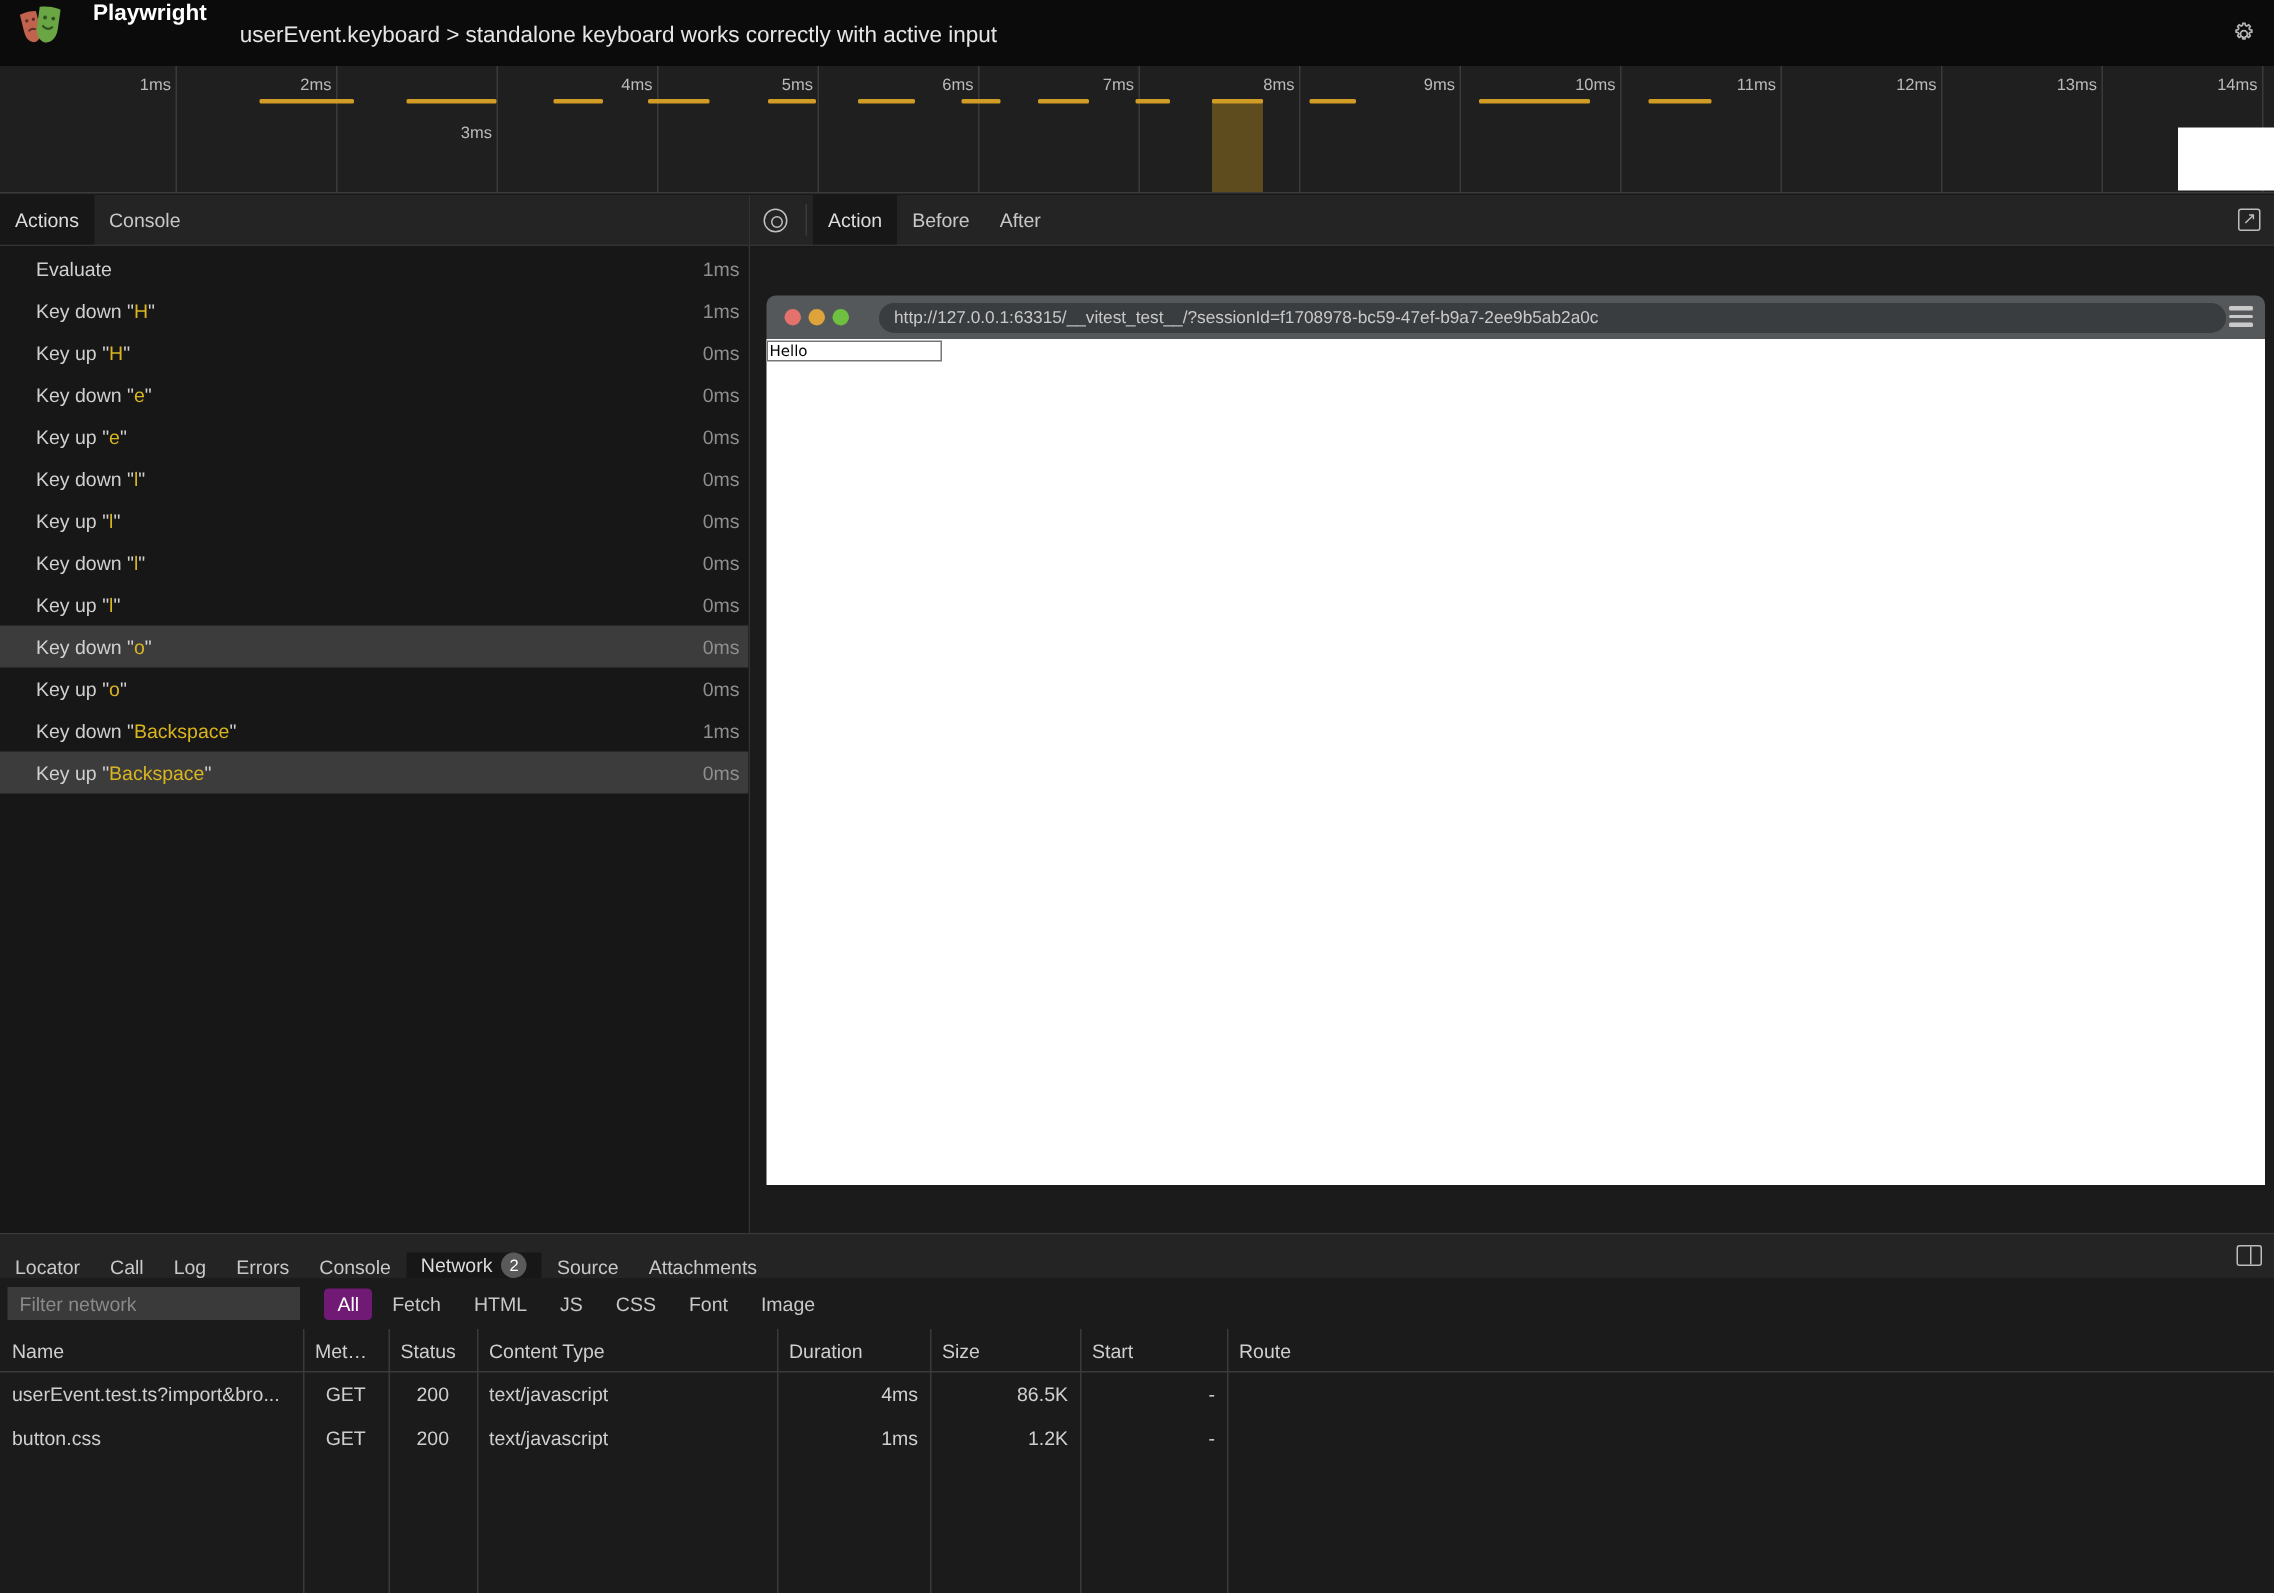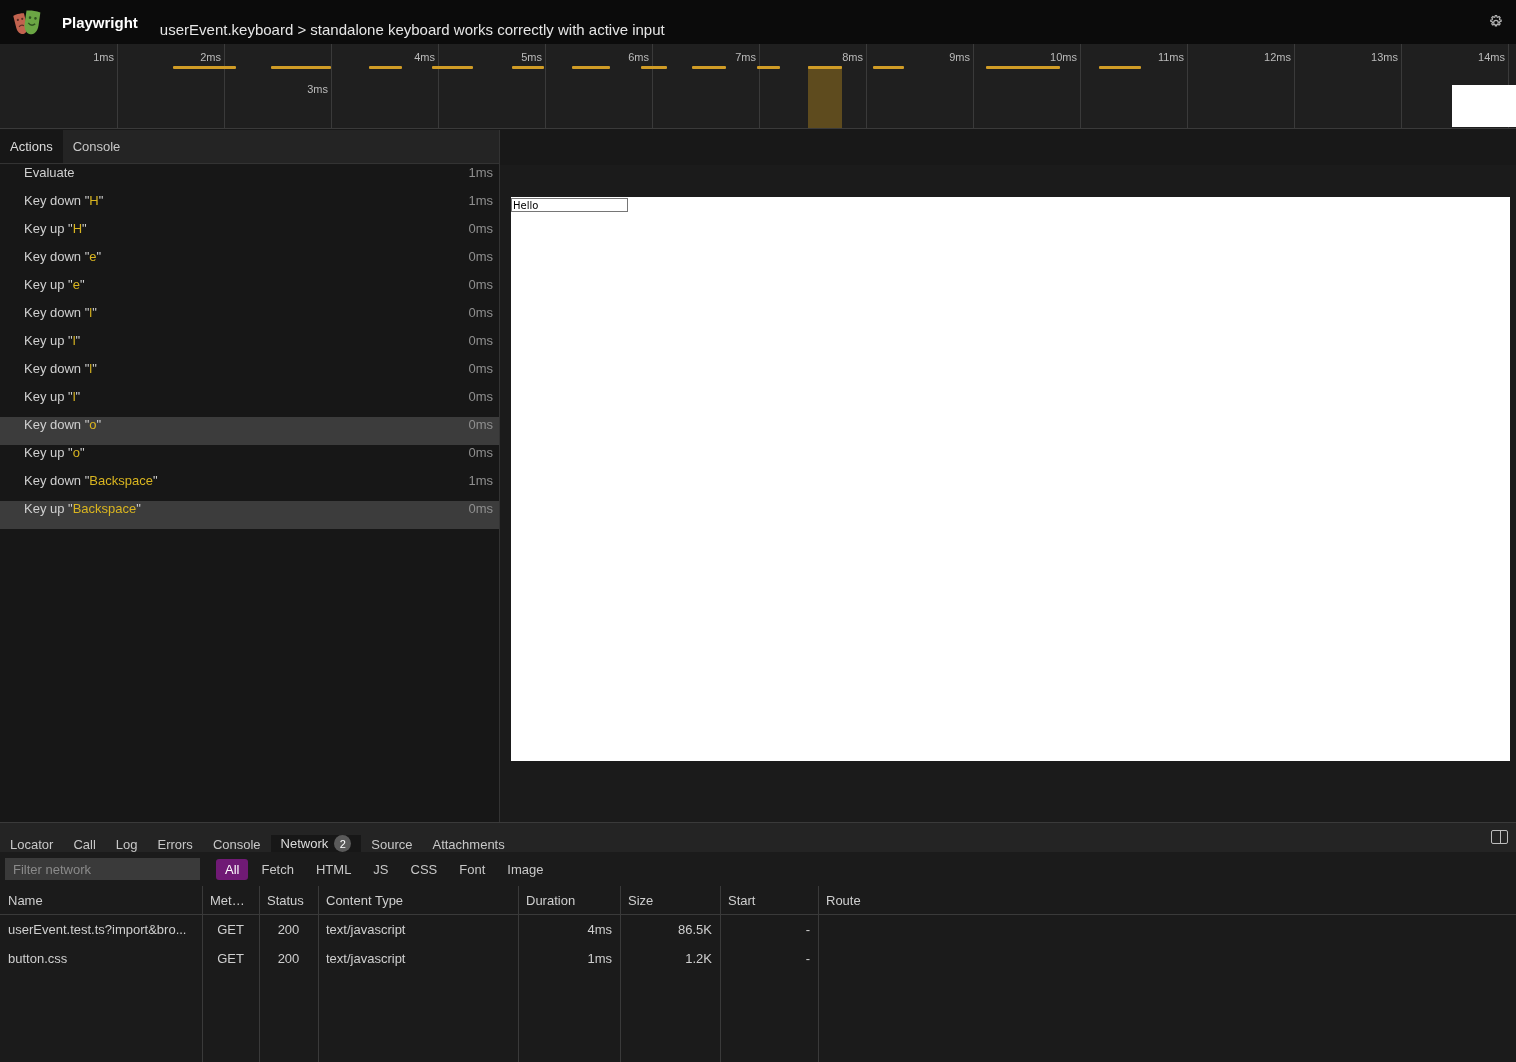--- a/index.html
+++ b/index.html
@@ -1,21 +1,21 @@
 <!DOCTYPE html>
 <html><head>
 <meta charset="utf-8">
 <style>
   * { margin:0; padding:0; box-sizing:border-box; }
   html,body { background:#000; }
   body { font-family:"Liberation Sans", sans-serif; }
   #app { position:relative; width:1516px; height:1062px; background:#181818; overflow:hidden; }
 
   
-  .topbar { position:absolute; left:0; top:0; width:1516px; height:44px; background:#0b0b0b; display:flex; align-items:center; }
+  .topbar { position:absolute; left:0; top:0; width:1516px; height:44px; background:#0b0b0b; display:flex; }
   .logo { width:34px; height:32px; margin-left:12px; flex:0 0 auto; }
   .app-name { color:#ffffff; font-size:15px; font-weight:bold; margin-left:16px; }
   .test-title { color:#e6e6e6; font-size:15px; margin-left:22px;margin-top:15px; }
   .gear { position:absolute; right:11px; top:13px; width:18px; height:18px; color:#b5b5b5; }
 
   
   .timeline { position:absolute; left:0; top:44px; width:1516px; height:85px; background:#1f1f1f; border-bottom:1px solid #3a3a3a; overflow:hidden; }
   .tl-grid { position:absolute; top:0; width:1px; height:85px; background:#3a3a3a; }
   .tl-label { position:absolute; top:7px; height:14px; color:#bbbbbb; font-size:11px; text-align:right; }
   .tl-dash { position:absolute; top:22px; height:3px; background:#d09c26; border-radius:1px; }
@@ -27,21 +27,21 @@
   .vdivider { position:absolute; left:499px; top:0; width:1px; height:692px; background:#333333; }
   .toolbar { position:absolute; top:0; height:34px; background:#242424; border-bottom:1px solid #333333; display:flex; align-items:stretch; }
   .toolbar.left-tb { left:0; width:499px; }
   .toolbar.right-tb { left:500px; width:1016px; }
   .tab { display:flex; align-items:center; padding:0 10px; color:#c8c8c8; font-size:13px; cursor:default; white-space:nowrap; }
   .tab.active { background:#171717; color:#dcdcdc; }
   .badge { margin-left:6px; width:17px; height:17px; border-radius:50%; background:#5a5a5a; color:#ffffff; font-size:11px; display:flex; align-items:center; justify-content:center; }
 
   
   .action-list { position:absolute; left:0; top:35px; width:499px; height:657px; background:#171717; overflow:hidden; }
-  .action-row { height:28px; display:flex; padding:0 6px 0 24px; font-size:13px; color:#d0d0d0;gap:31px; }
+  .action-row { height:28px; display:flex; align-items:center; padding:0 6px 0 24px; font-size:13px; color:#d0d0d0;gap:31px; }
   .action-row.hl { background:#3c3c3c; }
   .action-row .dur { margin-left:auto; color:#8f8f8f; }
   .key-yellow { color:#d9b520; }
 
   
   .right-content { position:absolute; left:500px; top:35px; width:1016px; height:657px; background:#1b1b1b; }
   .target-icon { width:16px; height:16px; border:1.5px solid #c0c0c0; border-radius:50%; margin:9px 8px 0 9px; position:relative; }
   .target-icon::after { content:""; position:absolute; left:3.5px; top:3.5px; width:6px; height:6px; border:1.5px solid #c0c0c0; border-radius:50%; }
   .tb-div { width:1px; background:#3a3a3a; margin:6px 4px; }
   .popout { position:absolute; right:9px; top:9px; width:15px; height:15px; border:1.2px solid #bdbdbd; border-radius:2px; }
@@ -211,23 +211,50 @@
         <div class="action-row">
           <span>Key down "<span class="key-yellow">Backspace</span>"</span>
           <span class="dur">1ms</span>
         </div>
         <div class="action-row hl">
           <span>Key up "<span class="key-yellow">Backspace</span>"</span>
           <span class="dur">0ms</span>
         </div>
       </div>
 
+    <div class="toolbar right-tb">
+      <span class="target-icon"></span>
+      <span class="tb-div"></span>
+      <span id="right-tabs" style="display:flex">
+          <div class="tab active">
+            <span>Action</span>
+          </div>
+          <div class="tab">
+            <span>Before</span>
+          </div>
+          <div class="tab">
+            <span>After</span>
+          </div>
+        </span>
+      <span class="popout"></span>
+    </div>
 
     <div class="right-content">
       <div class="browser">
+        <div class="chrome">
+          <span class="dot" id="dot-red" style="background: rgb(226, 114, 107);"></span>
+          <span class="dot" id="dot-yellow" style="background: rgb(223, 163, 59);"></span>
+          <span class="dot" id="dot-green" style="background: rgb(111, 191, 64);"></span>
+          <span class="urlbar">http://127.0.0.1:63315/__vitest_test__/?sessionId=f1708978-bc59-47ef-b9a7-2ee9b5ab2a0c</span>
+          <span class="hamburger">
+              <span></span>
+              <span></span>
+              <span></span>
+            </span>
+        </div>
         <div class="page">
           <input class="page-input" readonly="" value="Hello" style="">
         </div>
       </div>
     </div>
   </div>
 
   <div class="bottom">
     <div class="btabs" id="bottom-tabs">
 

